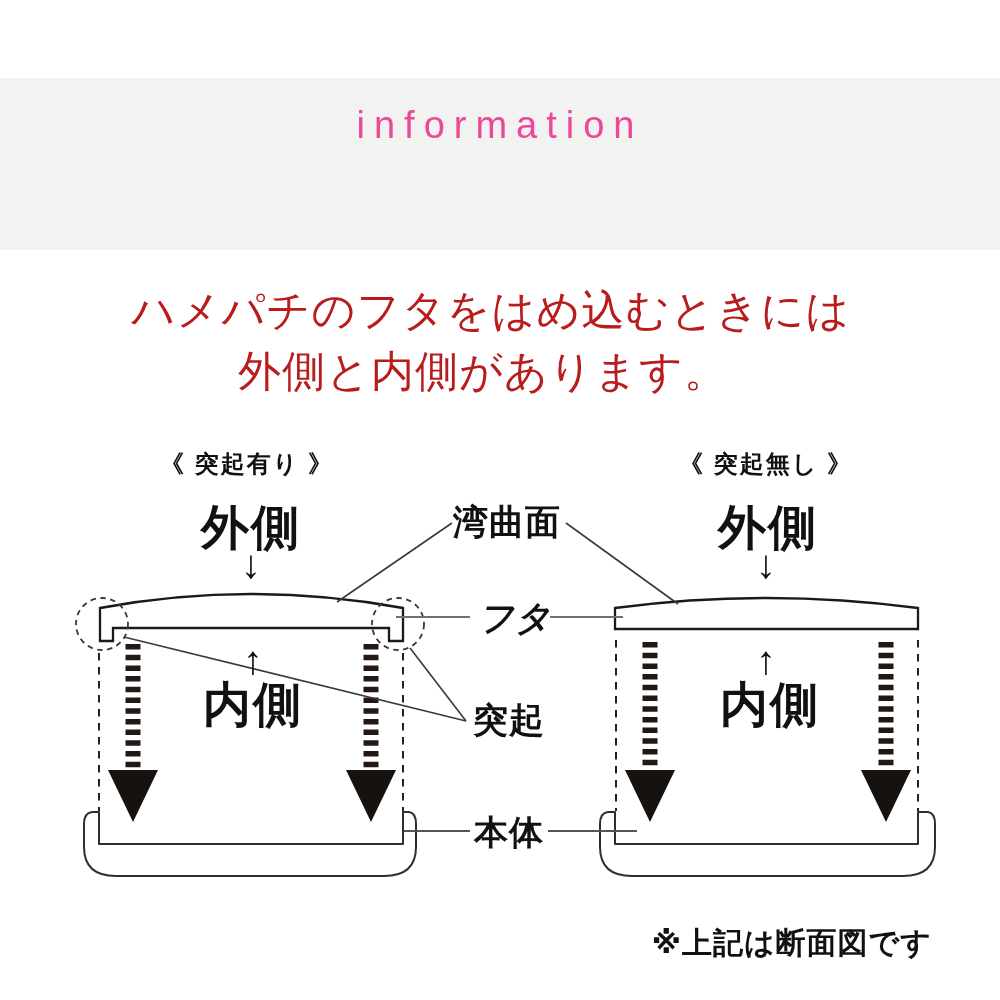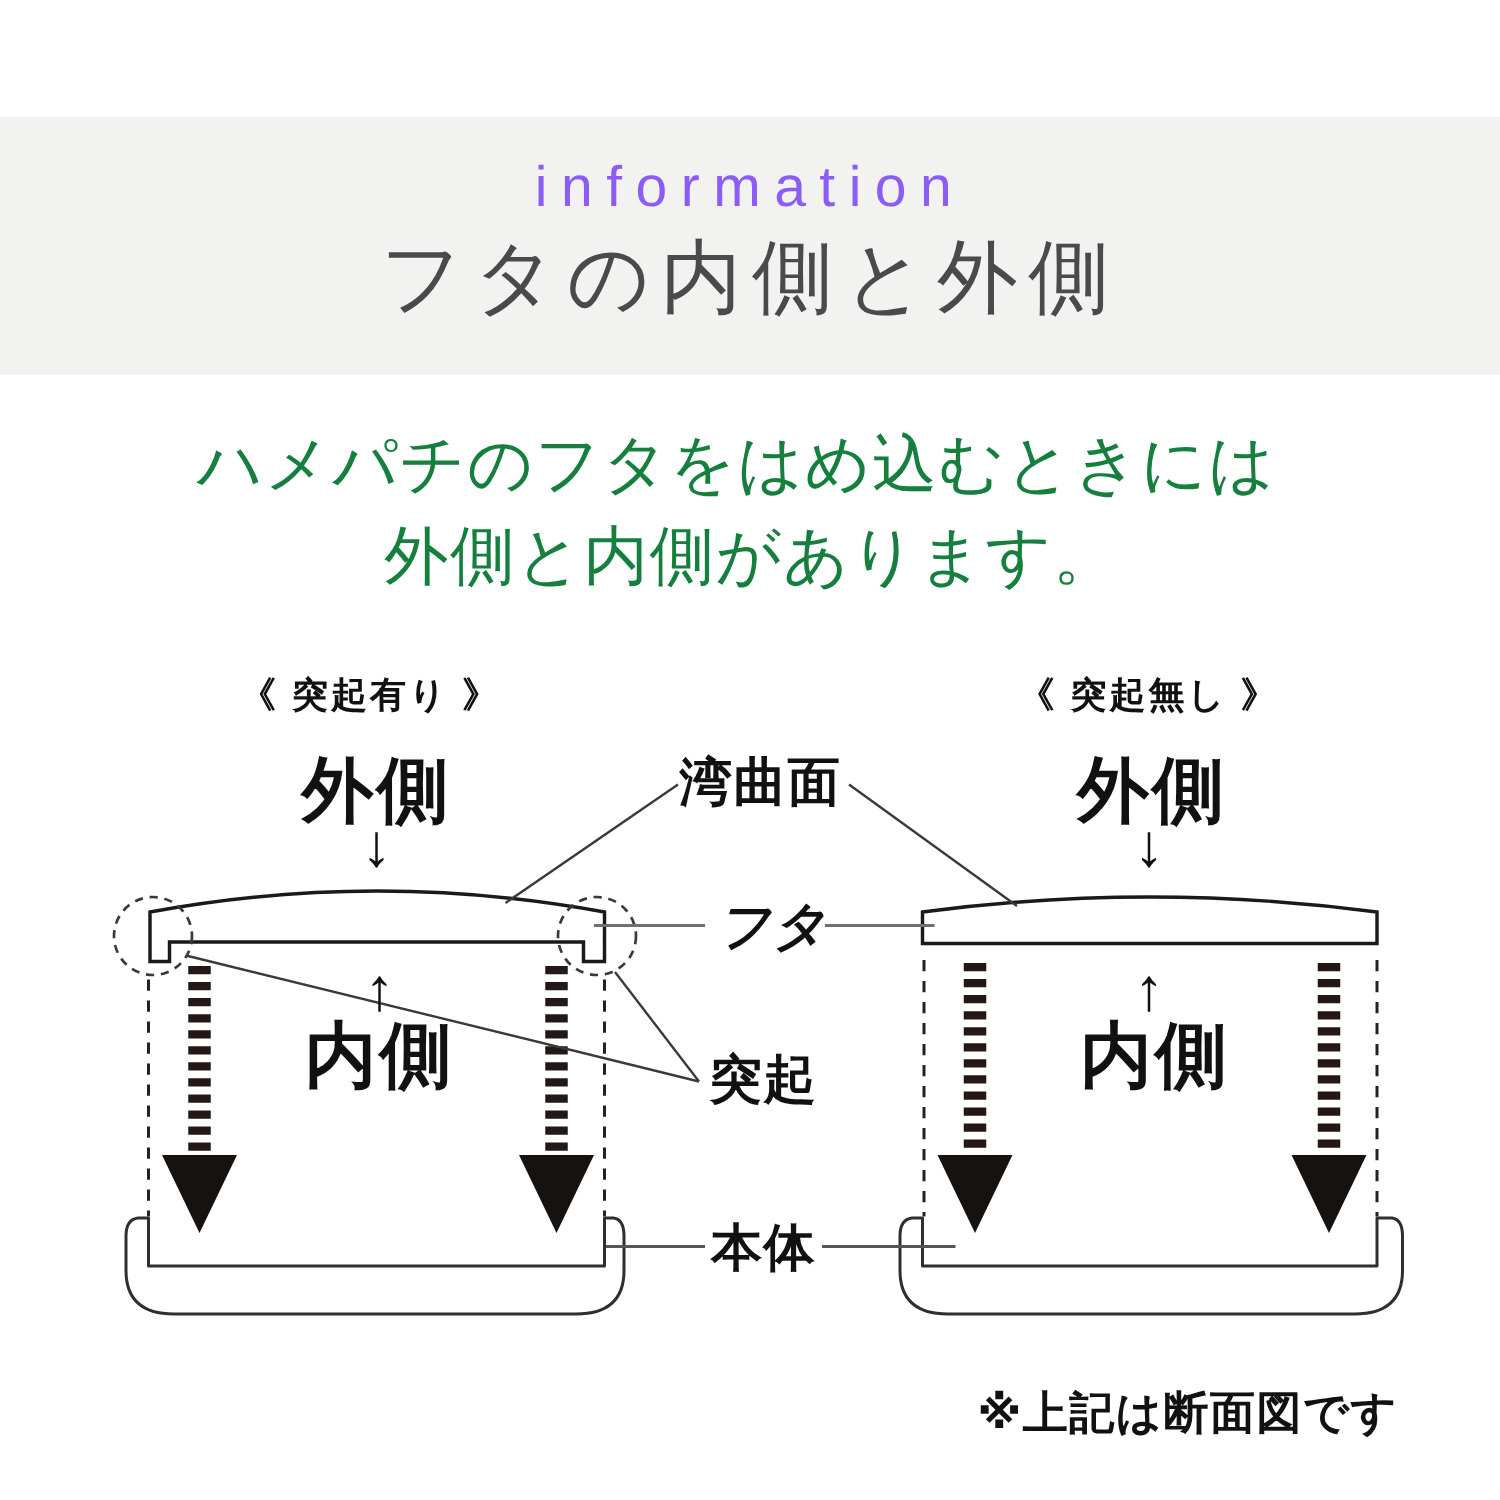--- a/index.html
+++ b/index.html
@@ -4,44 +4,43 @@
 <style>
   html,body{margin:0;padding:0;background:#ffffff;}
   #stage{
     position:relative;width:1000px;height:1000px;background:#ffffff;overflow:hidden;
     font-family:"Liberation Sans","DejaVu Sans",sans-serif;
   }
   .abs{position:absolute;white-space:nowrap;line-height:1;}
   .center{transform:translateX(-50%);}
   
   #header-band{position:absolute;left:0;top:78px;width:1000px;height:172px;background:#f2f2f1;}
-  .eyebrow{top:106px;left:500px;font-size:38px;letter-spacing:9px;color:#8b5cf6;font-weight:400;}
+  .eyebrow{top:106px;left:500px;font-size:38px;letter-spacing:9px;color:#ec4899;font-weight:400;}
   .page-title{top:158px;left:500px;font-size:54px;letter-spacing:7px;color:#4a4a4a;font-weight:500;}
   
-  .intro{color:#15803d;font-size:43px;font-weight:500;letter-spacing:1px;}
+  .intro{color:#b91c1c;font-size:43px;font-weight:500;letter-spacing:1px;}
   
   .dlabel{color:#111111;font-weight:600;}
   .heading{font-size:24px;letter-spacing:2px;}
   .side-label{font-size:48px;letter-spacing:2px;}
   .pointer-label{font-size:35px;letter-spacing:1px;}
   .glyph-arrow{font-size:40px;font-weight:400;color:#111111;}
   .note{font-size:30px;font-weight:600;color:#111111;letter-spacing:1px;}
   svg{position:absolute;left:0;top:0;}
 </style>
 </head>
 <body>
 
 <div id="stage">
 
   <div id="header-band"></div>
   <div class="abs center eyebrow">information</div>
-  <div class="abs center page-title">フタの内側と外側</div>
 
   <div class="abs center intro" style="top:289px;left:491px;">ハメパチのフタをはめ込むときには</div>
-  <div class="abs center intro" style="top:350px;left:501px;text-align:center;">外側と内側があります。</div>
+  <div class="abs center intro" style="top:350px;left:483px;text-align:center;">外側と内側があります。</div>
 
   <svg width="1000" height="1000" viewBox="0 0 1000 1000">
 
     <g>
       <path d="M 99,812 L 92,812 Q 84,813 84,824 L 84,847 Q 84,876 116,876 L 384,876 Q 416,876 416,847 L 416,824 Q 416,813 409,812 L 403,812 L 403,844 L 99,844 Z" fill="#ffffff" stroke="#2f2f2f" stroke-width="2" stroke-linejoin="round"></path>
     </g>
     <g>
       <line x1="99" y1="653" x2="99" y2="811" stroke="#222222" stroke-width="2" stroke-dasharray="7.5 6.5"></line>
       <line x1="403" y1="653" x2="403" y2="811" stroke="#222222" stroke-width="2" stroke-dasharray="7.5 6.5"></line>
     </g>

